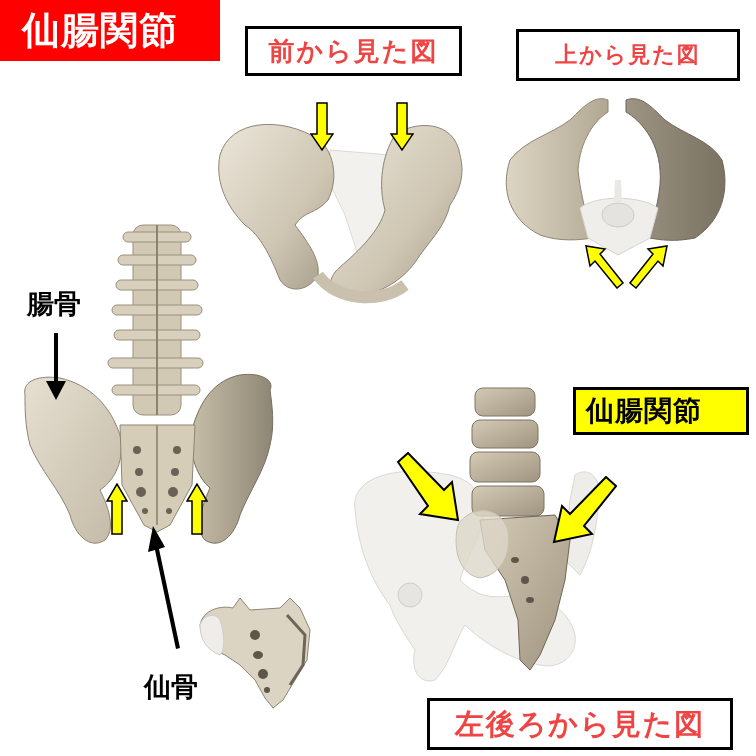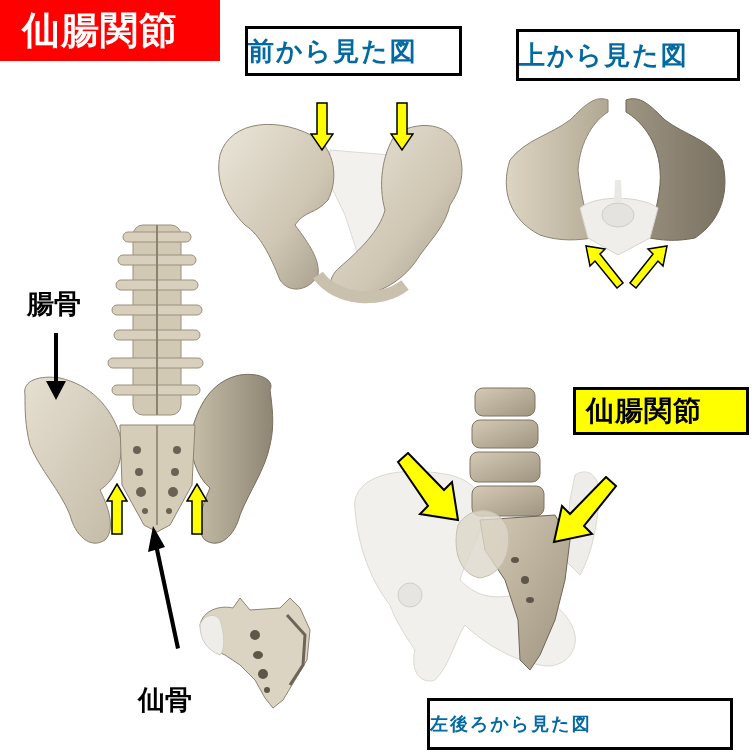--- a/index.html
+++ b/index.html
@@ -7,38 +7,38 @@
     body { position: relative; font-family: "DejaVu Sans", "Liberation Sans", sans-serif; }
 
     .title-badge {
       position: absolute; left: 0; top: 0; width: 220px; height: 61px;
       background: #ff0000; color: #ffffff;
       font-size: 38px; font-weight: bold; line-height: 61px;
       padding-left: 22px; letter-spacing: 1px;
     }
     .view-label {
       position: absolute; background: #ffffff; border: 3px solid #000;
-      color: #0369a1; font-weight: bold; text-align: left;
+      color: #ef4444; font-weight: bold; text-align: center;
       letter-spacing: 2px;
     }
     #label-front { left: 245px; top: 26px; width: 217px; height: 50px; font-size: 26px; line-height: 44px; }
-    #label-top   { left: 516px; top: 29px; width: 224px; height: 52px; font-size: 26px; line-height: 46px; }
-    #label-back  { left: 427px; top: 698px; width: 306px; height: 52px; font-size: 18px; line-height: 46px; }
+    #label-top   { left: 516px; top: 29px; width: 224px; height: 52px; font-size: 22px; line-height: 46px; }
+    #label-back  { left: 427px; top: 698px; width: 306px; height: 52px; font-size: 29px; line-height: 46px; }
 
     .joint-badge {
       position: absolute; left: 573px; top: 387px; width: 176px; height: 48px;
       background: #ffff00; border: 3px solid #000;
       font-size: 28px; font-weight: bold; line-height: 42px; padding-left: 10px;
       letter-spacing: 1px;
     }
     .bone-label {
       position: absolute; font-size: 27px; font-weight: bold; color: #000;
     }
     #label-ilium { left: 27px; top: 286px; }
-    #label-sacrum { left: 138px; top: 669px; margin-top: 13px; }
+    #label-sacrum { left: 144px; top: 669px; }
 
     .figure { position: absolute; }
     svg { display: block; }
   </style>
 </head>
 <body>
 
 <div class="title-badge">仙腸関節</div>
 
 <div class="view-label" id="label-front">前から見た図</div>

